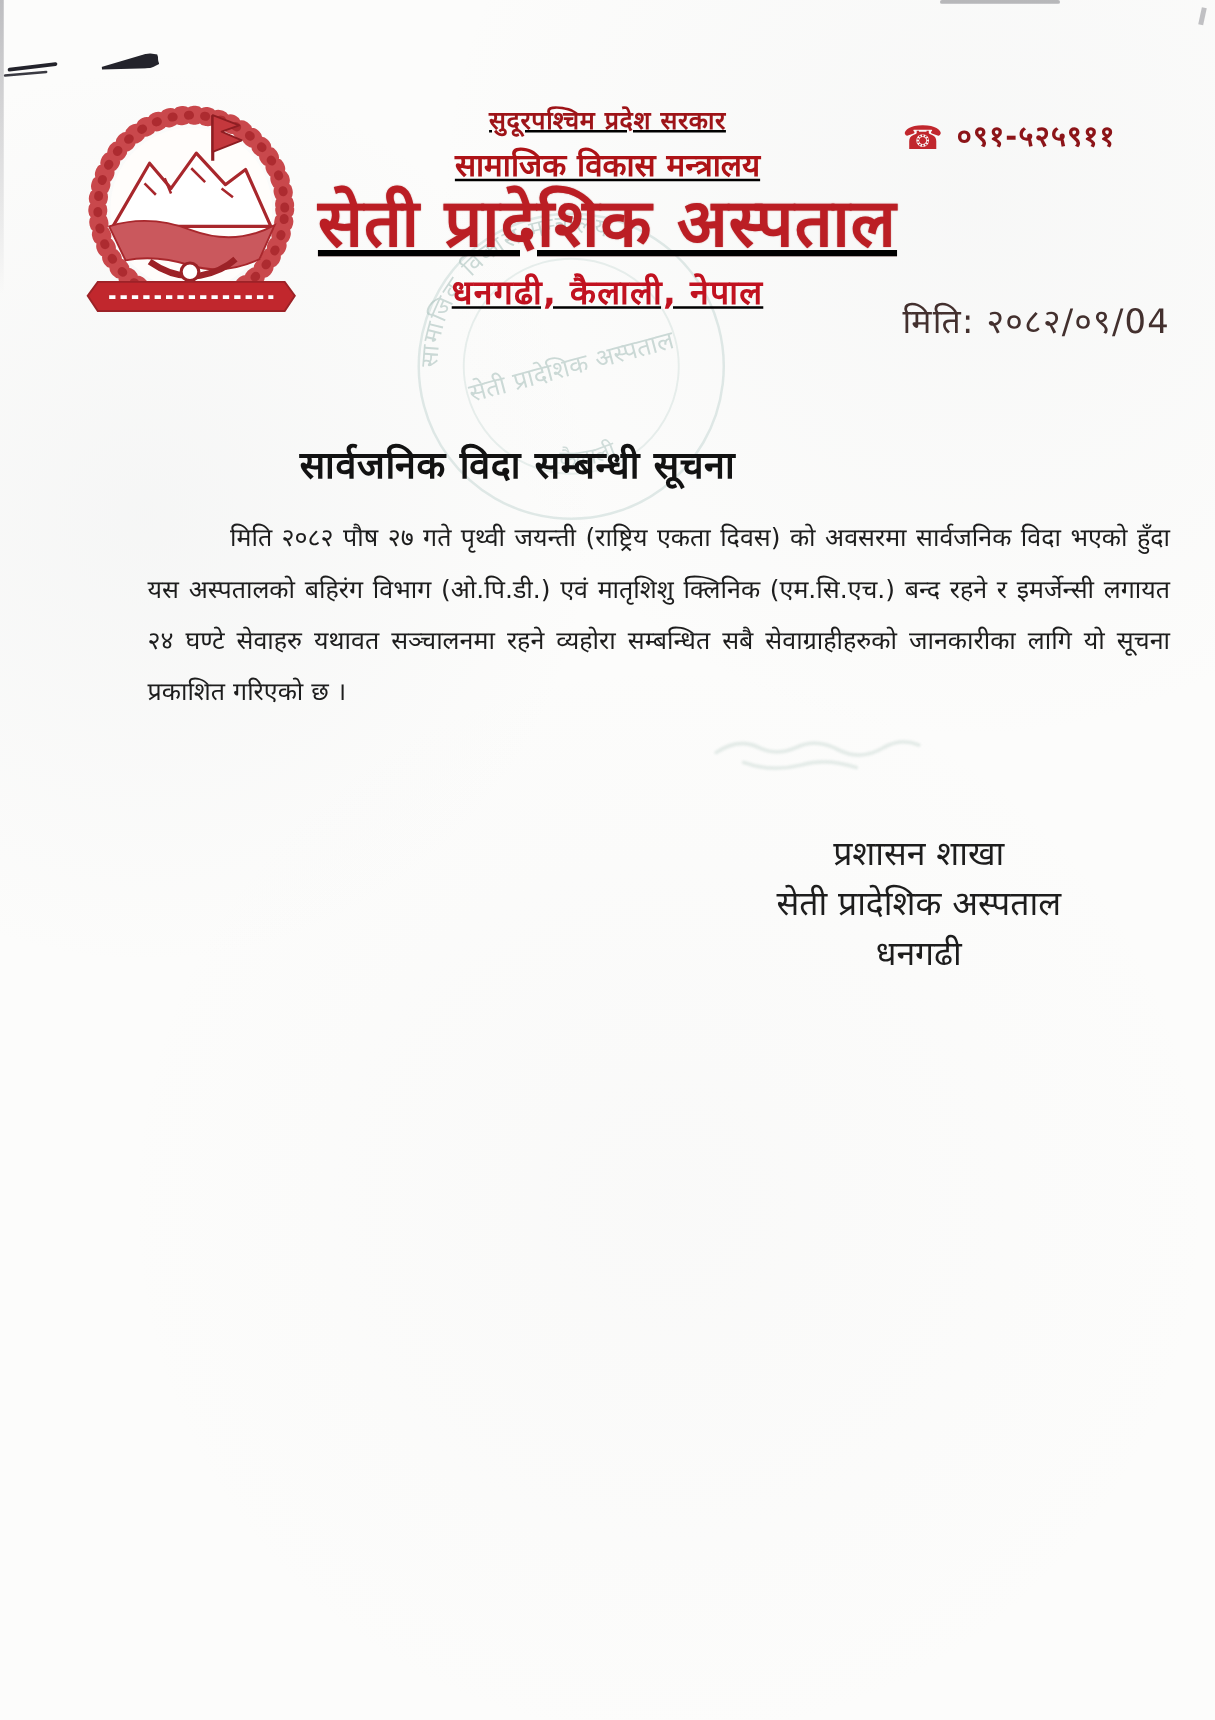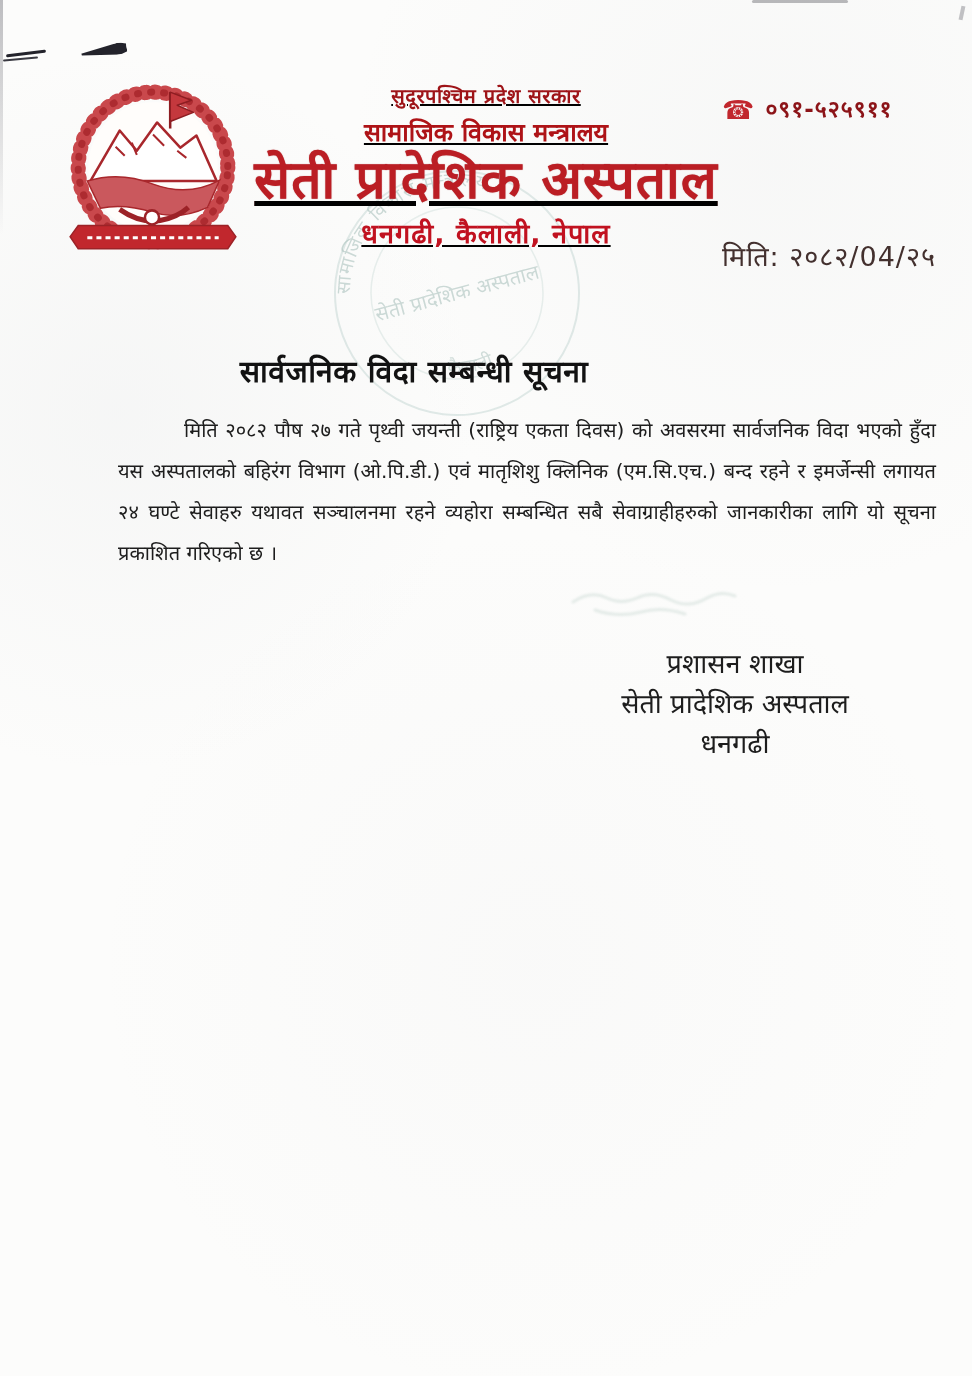--- a/index.html
+++ b/index.html
@@ -50,21 +50,21 @@
     opacity:.5;filter:blur(.5px);}
 
   
   .title{position:absolute;left:0;top:350px;width:828px;text-align:center;z-index:2;
     font-size:30px;font-weight:bold;color:#121212;letter-spacing:.5px;}
   .body-par{position:absolute;left:118px;top:410px;width:818px;z-index:2;
     font-size:20px;line-height:41px;color:#1d1d1d;text-align:justify;text-indent:66px;}
   .scribble{position:absolute;left:565px;top:572px;width:195px;height:55px;
     opacity:.3;filter:blur(.8px);z-index:1;}
 
-  .signature{position:absolute;left:555px;top:644px;width:360px;text-align:center;z-index:2;
+  .signature{position:absolute;left:555px;top:664px;width:360px;text-align:center;z-index:2;
     font-size:27px;color:#1d1d1d;line-height:40px;}
 </style>
 </head>
 <body>
 
 <div class="page">
 
   <div class="edge-shadow-left"></div>
   <div class="edge-sliver-top"></div>
   <div class="edge-tick-right"></div>
@@ -111,21 +111,21 @@
 
   <div class="header-center">
     <div class="province">सुदूरपश्चिम प्रदेश सरकार</div>
     <div class="ministry">सामाजिक विकास मन्त्रालय</div>
     <div class="hospital">सेती प्रादेशिक अस्पताल</div>
     <div class="address">धनगढी, कैलाली, नेपाल</div>
   </div>
 
   <div class="phone"><span class="ph-icon">☎</span><span>०९१-५२५९११</span></div>
 
-  <div class="date">मिति: २०८२/04/२५</div>
+  <div class="date">मिति: २०८२/०९/04</div>
 
   <div class="title">सार्वजनिक विदा सम्बन्धी सूचना</div>
 
   <div class="body-par">मिति २०८२ पौष २७ गते पृथ्वी जयन्ती (राष्ट्रिय एकता दिवस) को अवसरमा सार्वजनिक विदा भएको हुँदा यस अस्पतालको बहिरंग विभाग (ओ.पि.डी.) एवं मातृशिशु क्लिनिक (एम.सि.एच.) बन्द रहने र इमर्जेन्सी लगायत २४ घण्टे सेवाहरु यथावत सञ्चालनमा रहने व्यहोरा सम्बन्धित सबै सेवाग्राहीहरुको जानकारीका लागि यो सूचना प्रकाशित गरिएको छ ।</div>
 
   <div class="scribble">
     <svg width="195" height="55" viewBox="0 0 195 55">
       <path d="M8 30 q18 -12 34 -4 q14 7 30 0 q16 -8 34 2 q18 9 36 -2 q14 -8 28 -2
                M30 38 q22 8 46 2 q20 -6 44 2" stroke="#5f8f7f" stroke-width="3" fill="none" stroke-linecap="round" opacity="0.5"></path>
     </svg>

